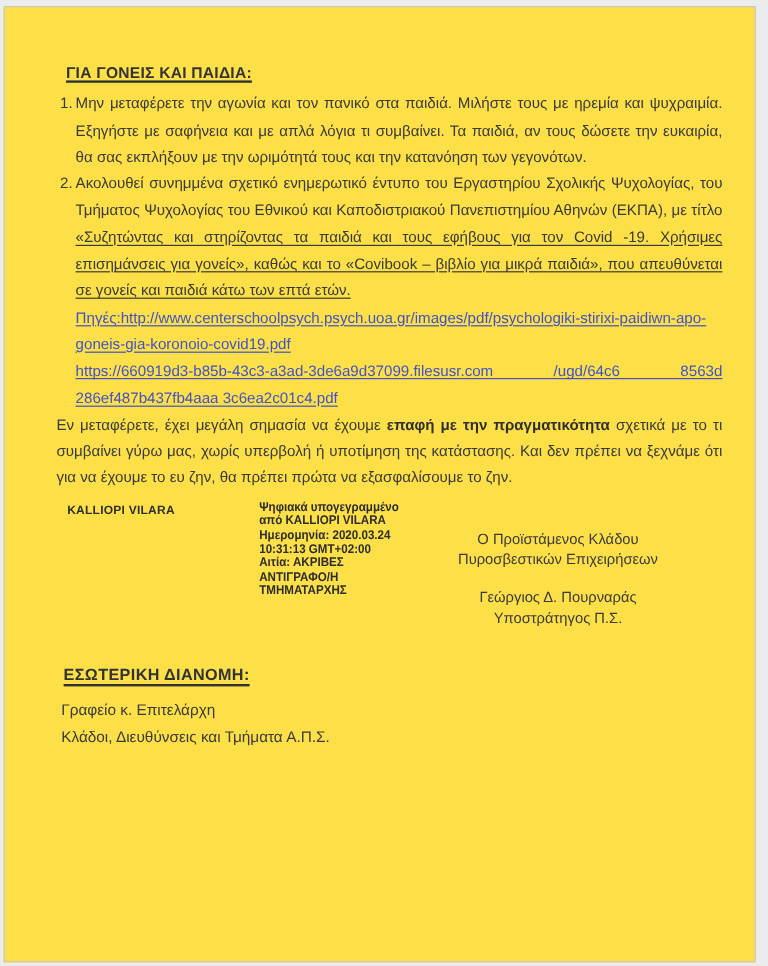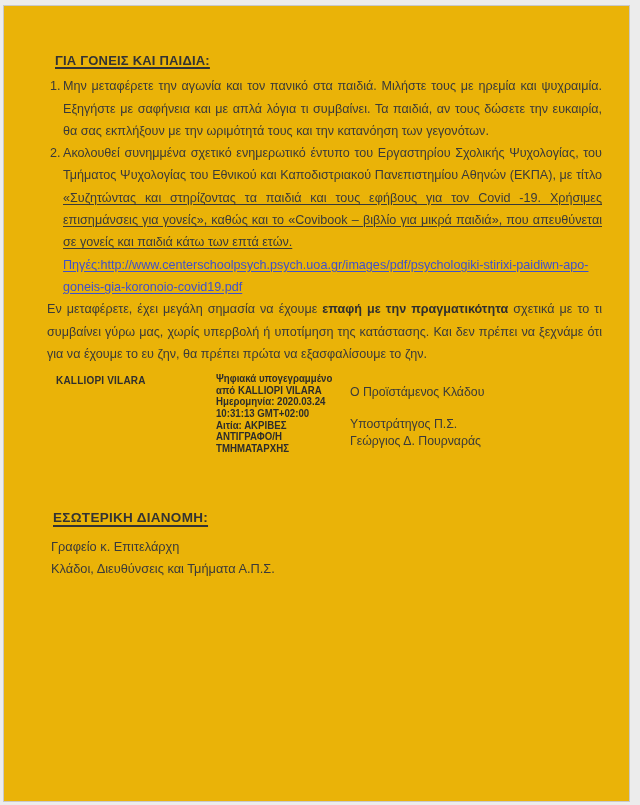--- a/index.html
+++ b/index.html
@@ -9,21 +9,21 @@
   html,body{
     margin:0; padding:0;
     width:640px; height:805px;
     background:#ececec;
     overflow:hidden;
   }
   .page{
     position:absolute;
     left:3px; top:5px;
     width:627px; height:797px;
-    background:#eab308;
+    background:#fde047;
     border:1px solid #c9c9c9;
     box-sizing:border-box;
     font-family:"Liberation Sans", sans-serif;
     color:var(--body-text);
   }
   .content{
     padding:44px 27px 0 43px;
     font-size:12.6px;
     line-height:22.3px;
   }
@@ -75,23 +75,23 @@
   .sig-stamp{
     position:absolute; left:169px; top:0;
     font-weight:bold; font-size:10.5px; line-height:11.6px;
     white-space:pre-line;
     transform:scaleX(.92);
     transform-origin:left top;
     color:#2c2c2c;
     width:175px;
   }
   .sig-right{
-    position:absolute; left:303px; top:11px;
+    position:absolute; left:303px; top:23px;
     width:230px;
-    text-align:left;
+    text-align:center;
     font-size:12.3px; line-height:17.5px;
   }
   .sig-right .grp2{ margin-top:14px; }
   .distribution{ margin-top:38px; }
   .dist-heading{
     font-weight:bold;
     font-size:13.5px;
     letter-spacing:.3px;
     text-decoration:underline;
     text-decoration-thickness:1.5px;
@@ -117,42 +117,44 @@
       <div class="li">
         <span class="li-num">2.</span>
         <span class="li-text">
           <span>Ακολουθεί συνημμένα σχετικό ενημερωτικό έντυπο του Εργαστηρίου Σχολικής Ψυχολογίας, του Τμήματος Ψυχολογίας του Εθνικού και Καποδιστριακού Πανεπιστημίου Αθηνών (ΕΚΠΑ), με τίτλο </span><span class="u-run">«Συζητώντας και στηρίζοντας τα παιδιά και τους εφήβους για τον Covid -19. Χρήσιμες επισημάνσεις για γονείς», καθώς και το «Covibook – βιβλίο για μικρά παιδιά», που απευθύνεται σε γονείς και παιδιά κάτω των επτά ετών.</span>
         </span>
       </div>
     </div>
 
     <div class="links">
       <a class="doc-link" href="#">Πηγές:http://www.centerschoolpsych.psych.uoa.gr/images/pdf/psychologiki-stirixi-paidiwn-apo-goneis-gia-koronoio-covid19.pdf</a>
+      <a class="doc-link" href="#">https://660919d3-b85b-43c3-a3ad-3de6a9d37099.filesusr.com /ugd/64c6 8563d 286ef487b437fb4aaa 3c6ea2c01c4.pdf</a>
     </div>
 
     <div class="closing">
       <span>Εν μεταφέρετε, έχει μεγάλη σημασία να έχουμε </span><b>επαφή με την πραγματικότητα</b><span> σχετικά με το τι συμβαίνει γύρω μας, χωρίς υπερβολή ή υποτίμηση της κατάστασης. Και δεν πρέπει να ξεχνάμε ότι για να έχουμε το ευ ζην, θα πρέπει πρώτα να εξασφαλίσουμε το ζην.</span>
     </div>
 
     <div class="signature">
       <div class="sig-name">KALLIOPI VILARA</div>
       <div class="sig-stamp">Ψηφιακά υπογεγραμμένο
 από KALLIOPI VILARA
 Ημερομηνία: 2020.03.24
 10:31:13 GMT+02:00
 Αιτία: ΑΚΡΙΒΕΣ
 ΑΝΤΙΓΡΑΦΟ/Η
 ΤΜΗΜΑΤΑΡΧΗΣ</div>
       <div class="sig-right">
         <div class="grp1">
           <div>Ο Προϊστάμενος Κλάδου</div>
+          <div>Πυροσβεστικών Επιχειρήσεων</div>
         </div>
         <div class="grp2">
+          <div>Γεώργιος Δ. Πουρναράς</div>
           <div>Υποστράτηγος Π.Σ.</div>
-          <div>Γεώργιος Δ. Πουρναράς</div>
         </div>
       </div>
     </div>
 
     <div class="distribution">
       <div class="dist-heading">ΕΣΩΤΕΡΙΚΗ ΔΙΑΝΟΜΗ:</div>
       <div class="dist-items">
         <div>Γραφείο κ. Επιτελάρχη</div>
         <div>Κλάδοι, Διευθύνσεις και Τμήματα Α.Π.Σ.</div>
       </div>

